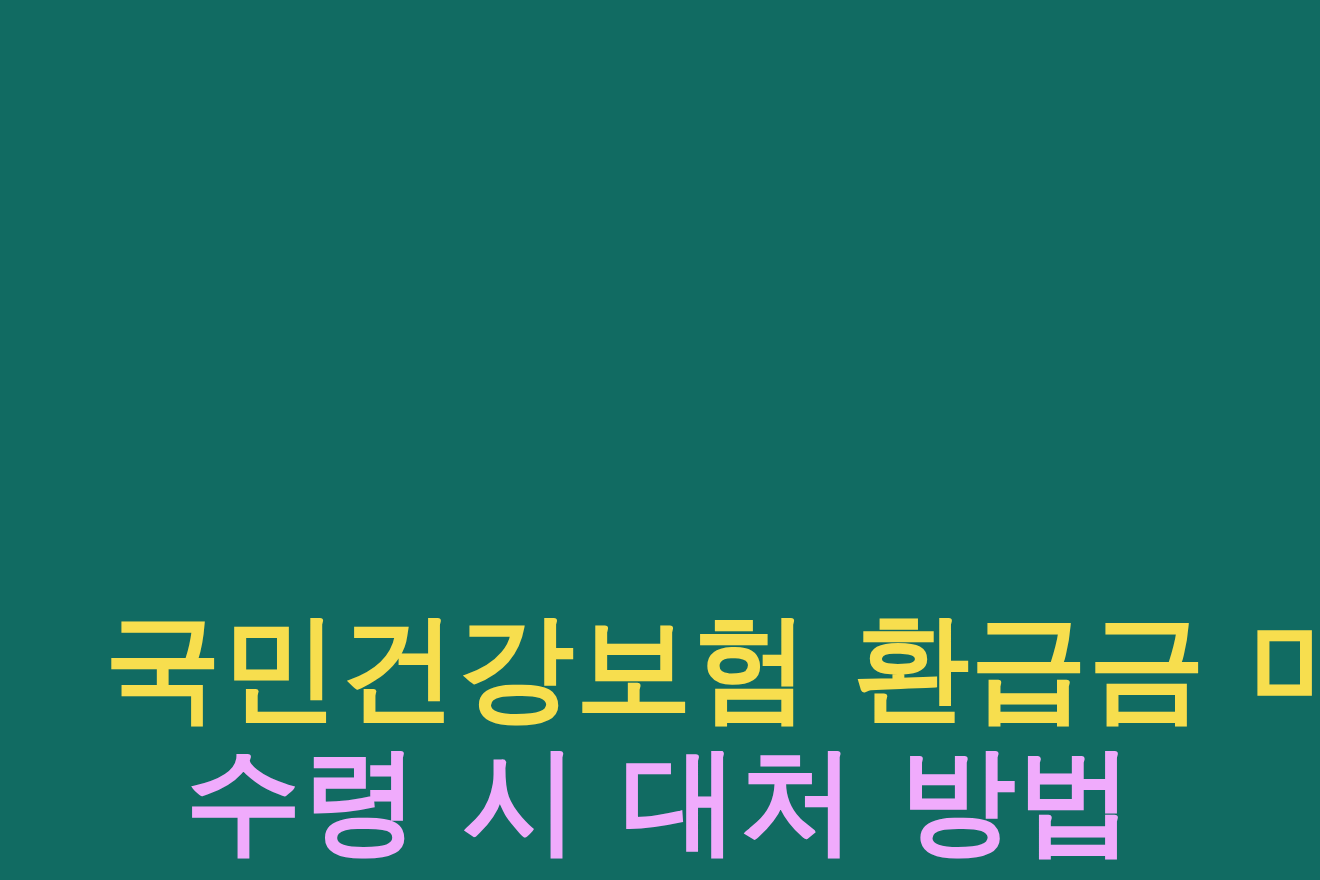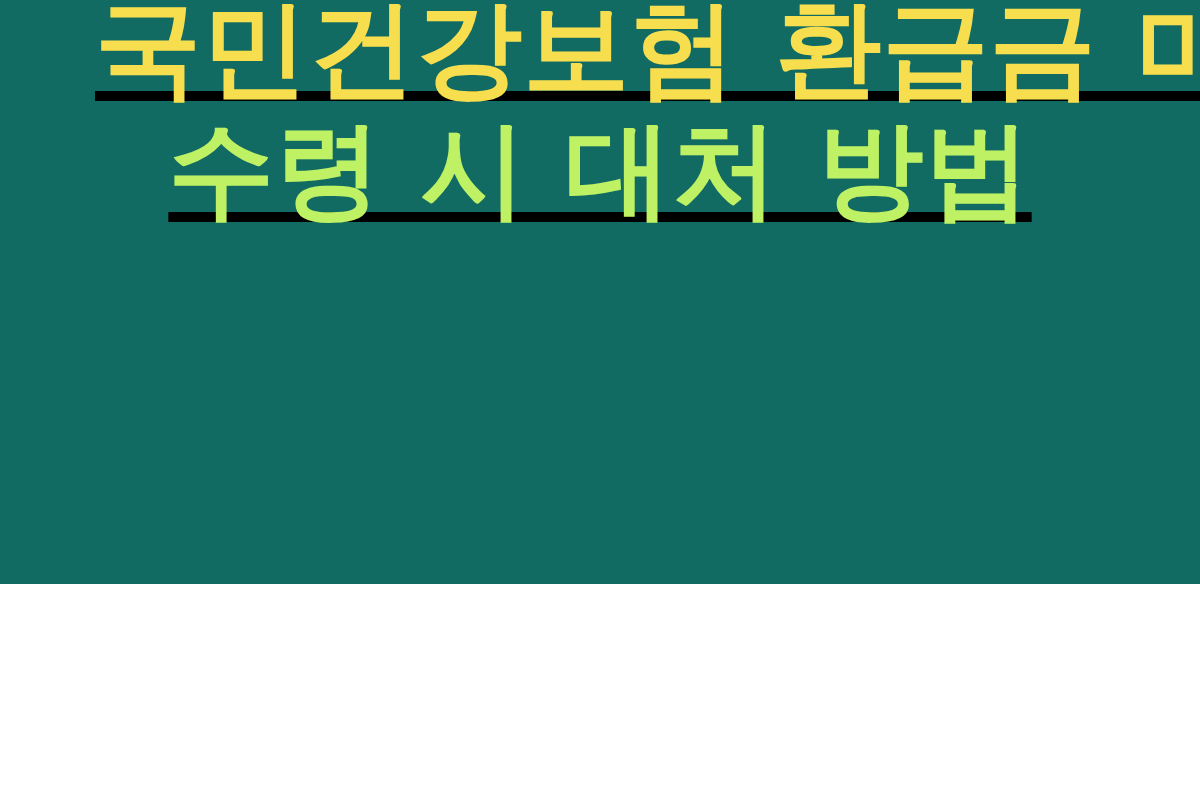--- a/index.html
+++ b/index.html
@@ -12,27 +12,26 @@
     width: 1200px;
     height: 800px;
     overflow: hidden;
     font-family: "Liberation Sans", "DejaVu Sans", sans-serif;
   }
 
   .banner {
     position: relative;
     box-sizing: border-box;
     width: 1200px;
-    height: 584px;
+    height: 800px;
     background-color: #116b62;
     display: flex;
-    align-items: flex-start;
+    align-items: flex-end;
     justify-content: center;
     overflow: hidden;
-    text-decoration: underline;
   }
 
   .title-block {
     width: 1010px;
     text-align: center;
     
     transform: translateY(-12px);
   }
 
   .title-line {
@@ -58,17 +57,17 @@
 </style>
 </head>
 <body>
 
 <div class="banner" style="background-color: rgb(17, 107, 98);">
 
   <div class="title-block">
 
     <span class="title-line line-1" style="color: rgb(247, 222, 78);">국민건강보험 환급금 미</span>
 
-    <span class="title-line line-2" style="color: #bef264;">수령 시 대처 방법</span>
+    <span class="title-line line-2" style="color: #f0abfc;">수령 시 대처 방법</span>
 
   </div>
 
 </div>
 
 </body></html>

